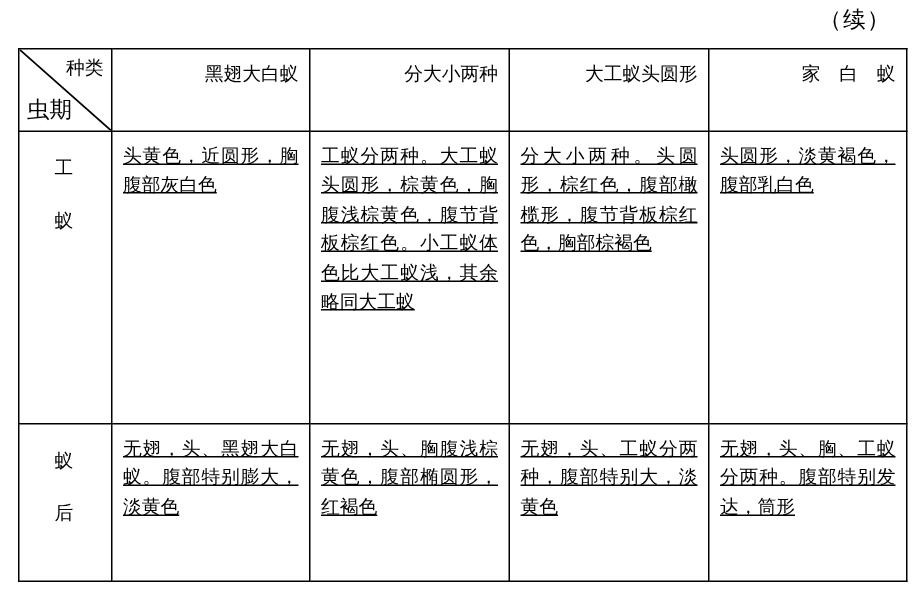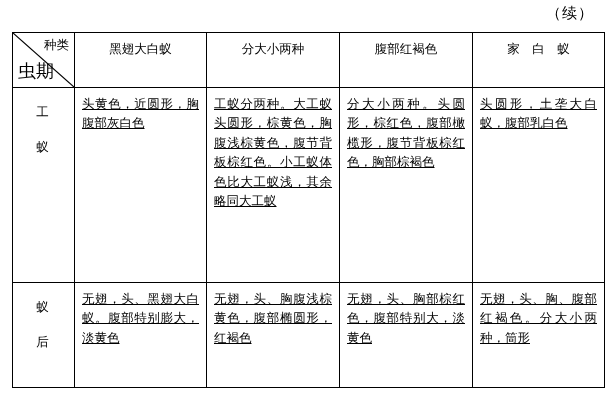--- a/index.html
+++ b/index.html
@@ -69,25 +69,25 @@
     position: absolute;
     top: 2px;
     right: 5px;
     font-size: 12.5px;
     font-family: "DejaVu Serif", serif;
   }
   td.corner .lbl-bot {
     position: absolute;
     bottom: 2px;
     left: 5px;
-    font-size: 18px;
+    font-size: 15px;
     font-family: "DejaVu Serif", serif;
   }
   td.head {
-    text-align: center;
+    text-align: right;
     vertical-align: middle;
     font-size: 13px;
     height: 42px;
     padding: 4px;
     font-family: "DejaVu Serif", serif;
   }
   td.rowlabel {
     text-align: center;
     vertical-align: middle;
     font-size: 13.5px;
@@ -126,45 +126,45 @@
       <tr>
         <td class="corner">
           <svg class="diag" viewBox="0 0 62 42" preserveAspectRatio="none">
             <line x1="0" y1="0" x2="62" y2="42" stroke="#000000" stroke-width="1"></line>
           </svg>
           <span class="lbl-top">种类</span>
           <span class="lbl-bot">虫期</span>
         </td>
         <td class="head">黑翅大白蚁</td>
         <td class="head">分大小两种</td>
-        <td class="head">腹部红褐色</td>
+        <td class="head">大工蚁头圆形</td>
         <td class="head">家　白　蚁</td>
       </tr>
 
       <tr class="r1">
         <td class="rowlabel">
           <span class="stack">
             <span>工</span>
             <span>蚁</span>
           </span>
         </td>
         <td class="body-cell">头黄色，近圆形，胸腹部灰白色</td>
         <td class="body-cell">工蚁分两种。大工蚁头圆形，棕黄色，胸腹浅棕黄色，腹节背板棕红色。小工蚁体色比大工蚁浅，其余略同大工蚁</td>
         <td class="body-cell">分大小两种。头圆形，棕红色，腹部橄榄形，腹节背板棕红色，胸部棕褐色</td>
-        <td class="body-cell">头圆形，土垄大白蚁，腹部乳白色</td>
+        <td class="body-cell">头圆形，淡黄褐色，腹部乳白色</td>
       </tr>
 
       <tr class="r2">
         <td class="rowlabel">
           <span class="stack">
             <span>蚁</span>
             <span>后</span>
           </span>
         </td>
         <td class="body-cell">无翅，头、黑翅大白蚁。腹部特别膨大，淡黄色</td>
         <td class="body-cell">无翅，头、胸腹浅棕黄色，腹部椭圆形，红褐色</td>
-        <td class="body-cell">无翅，头、胸部棕红色，腹部特别大，淡黄色</td>
-        <td class="body-cell">无翅，头、胸、腹部红褐色。分大小两种，筒形</td>
+        <td class="body-cell">无翅，头、工蚁分两种，腹部特别大，淡黄色</td>
+        <td class="body-cell">无翅，头、胸、工蚁分两种。腹部特别发达，筒形</td>
       </tr>
     </tbody>
   </table>
 
 </div>
 
 </body></html>

